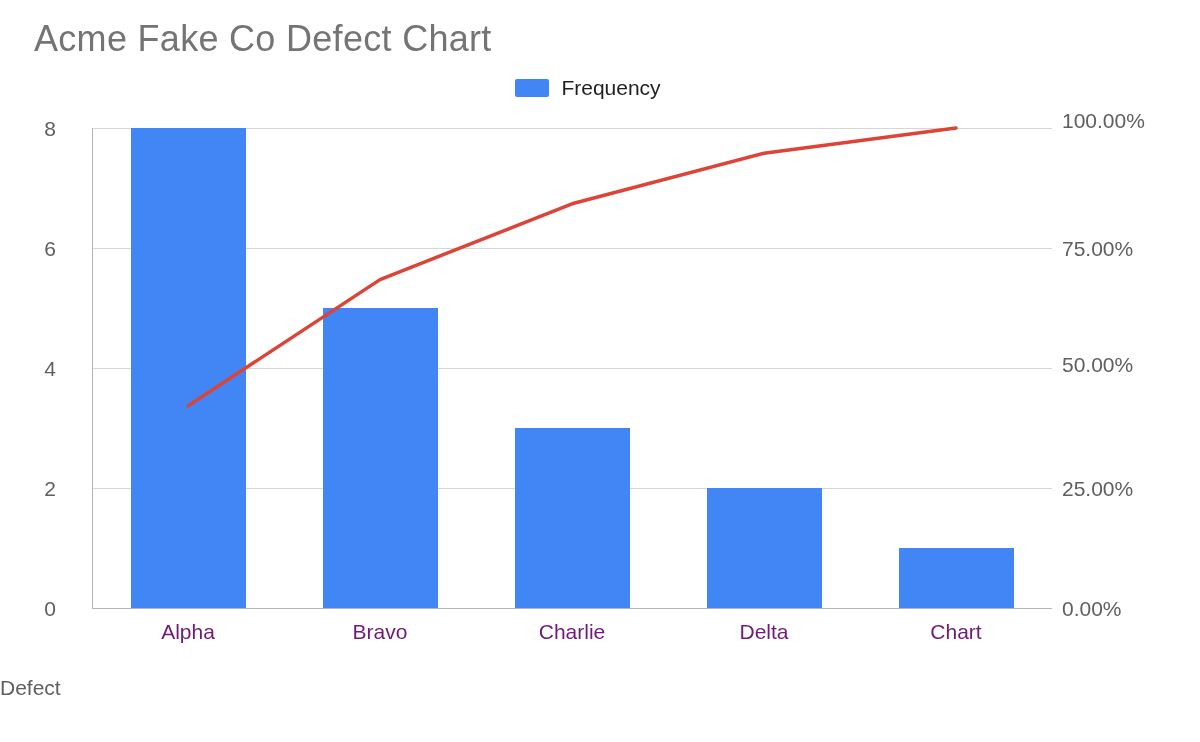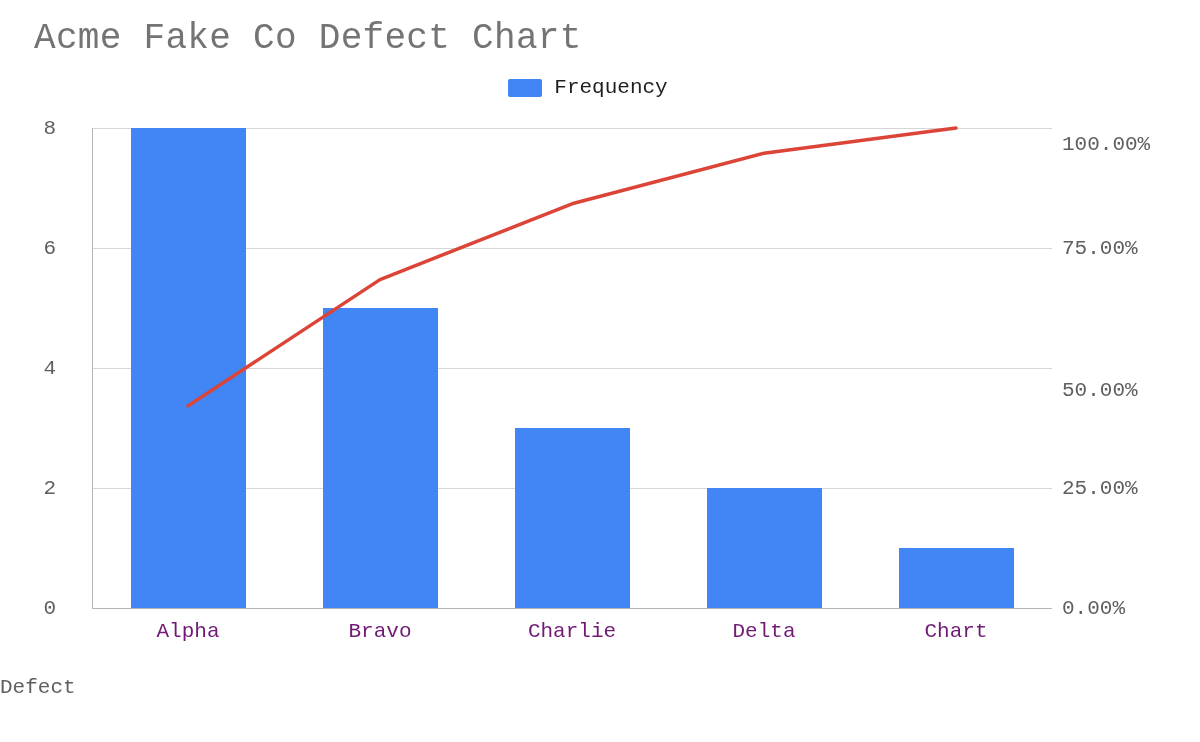--- a/index.html
+++ b/index.html
@@ -9,21 +9,20 @@
     height: 742px;
     background: #ffffff;
     font-family: Arial, Helvetica, sans-serif;
     color: #595959;
     overflow: hidden;
   }
   .container {
     position: relative;
     width: 1176px;
     height: 742px;
-    font-family: Liberation Mono, monospace;
   }
   .title {
     position: absolute;
     left: 34px;
     top: 18px;
     font-size: 36px;
     color: #747474;
     font-weight: 400;
     letter-spacing: 0.3px;
   }
@@ -136,23 +135,23 @@
   </div>
 
   <div class="y-left-label" style="top:608px;">0</div>
   <div class="y-left-label" style="top:488px;">2</div>
   <div class="y-left-label" style="top:368px;">4</div>
   <div class="y-left-label" style="top:248px;">6</div>
   <div class="y-left-label" style="top:128px;">8</div>
 
   <div class="y-right-label" style="top:608px;">0.00%</div>
   <div class="y-right-label" style="top:488px;">25.00%</div>
-  <div class="y-right-label" style="top:390px;">50.00%</div>
+  <div class="y-right-label" style="top:364px;">50.00%</div>
   <div class="y-right-label" style="top:248px;">75.00%</div>
-  <div class="y-right-label" style="top:144px;">100.00%</div>
+  <div class="y-right-label" style="top:120px;">100.00%</div>
 
   <div class="plot">
 
     <div class="gridline" style="top:0px;"></div>
     <div class="gridline" style="top:120px;"></div>
     <div class="gridline" style="top:240px;"></div>
     <div class="gridline" style="top:360px;"></div>
 
     <div class="bar" style="left:38.5px;  width:115px; height:480px;   top:0px;"></div>
     <div class="bar" style="left:230.5px; width:115px; height:300px;   top:180px;"></div>

